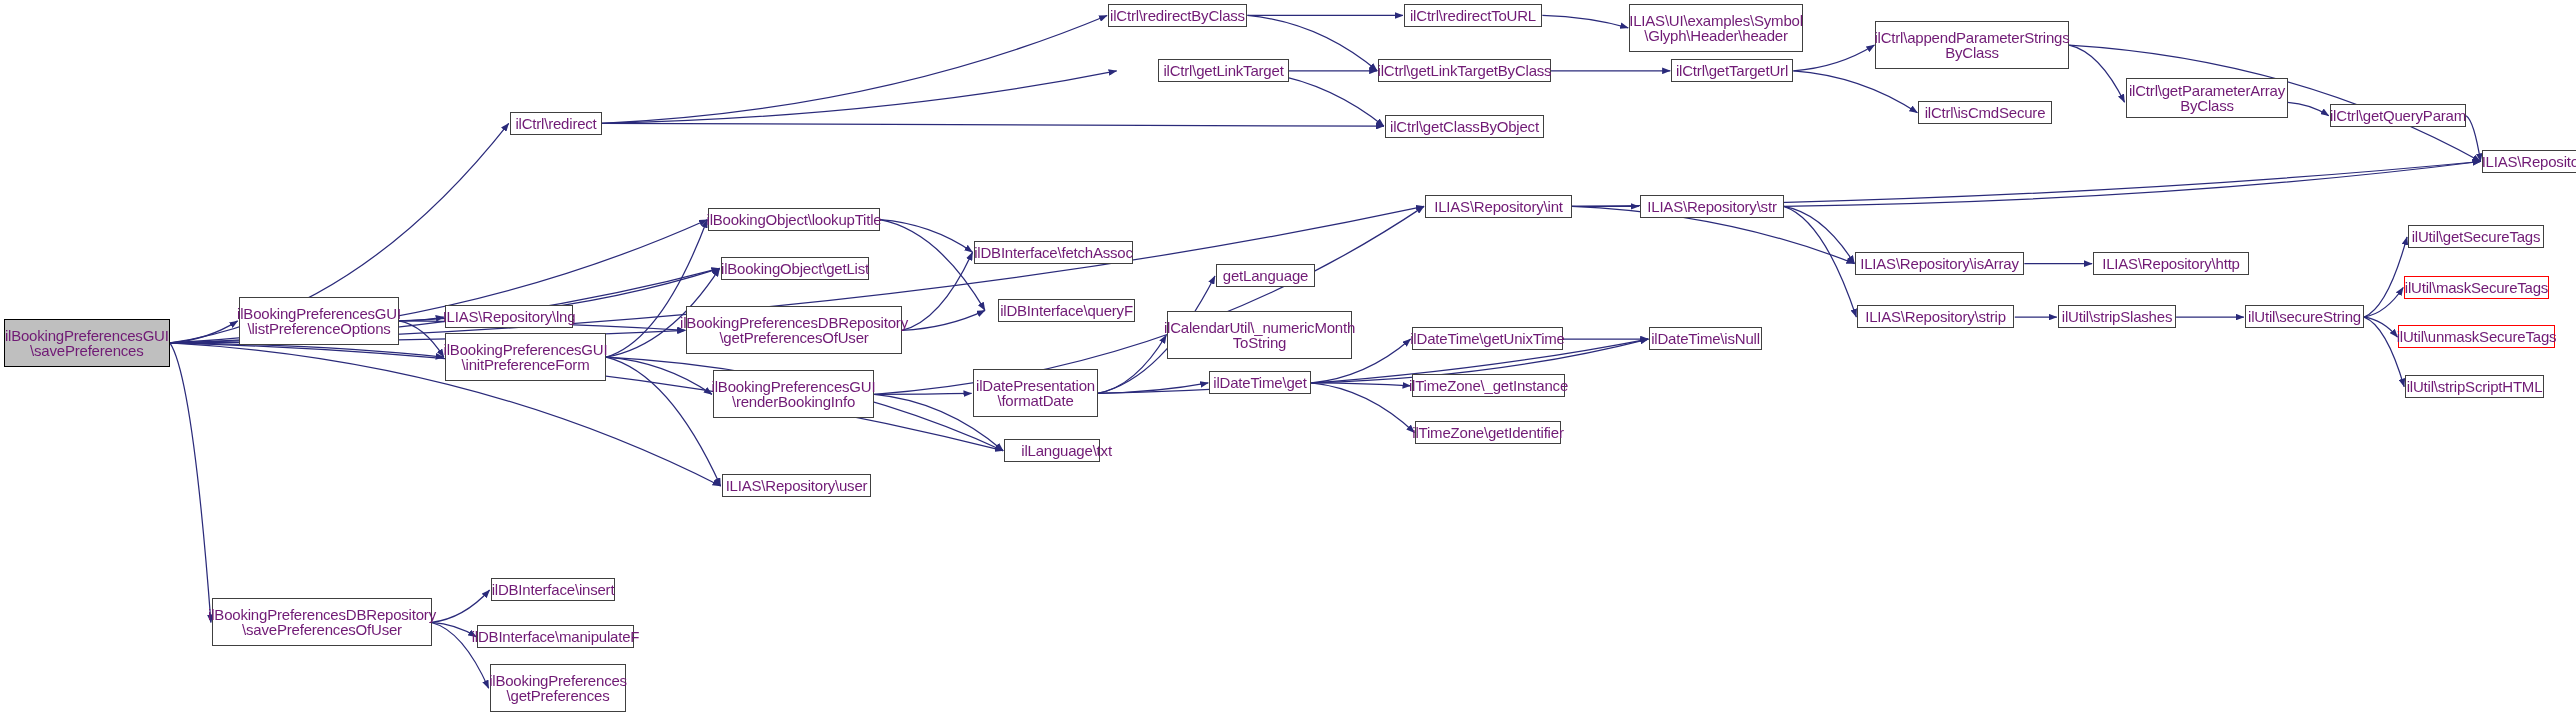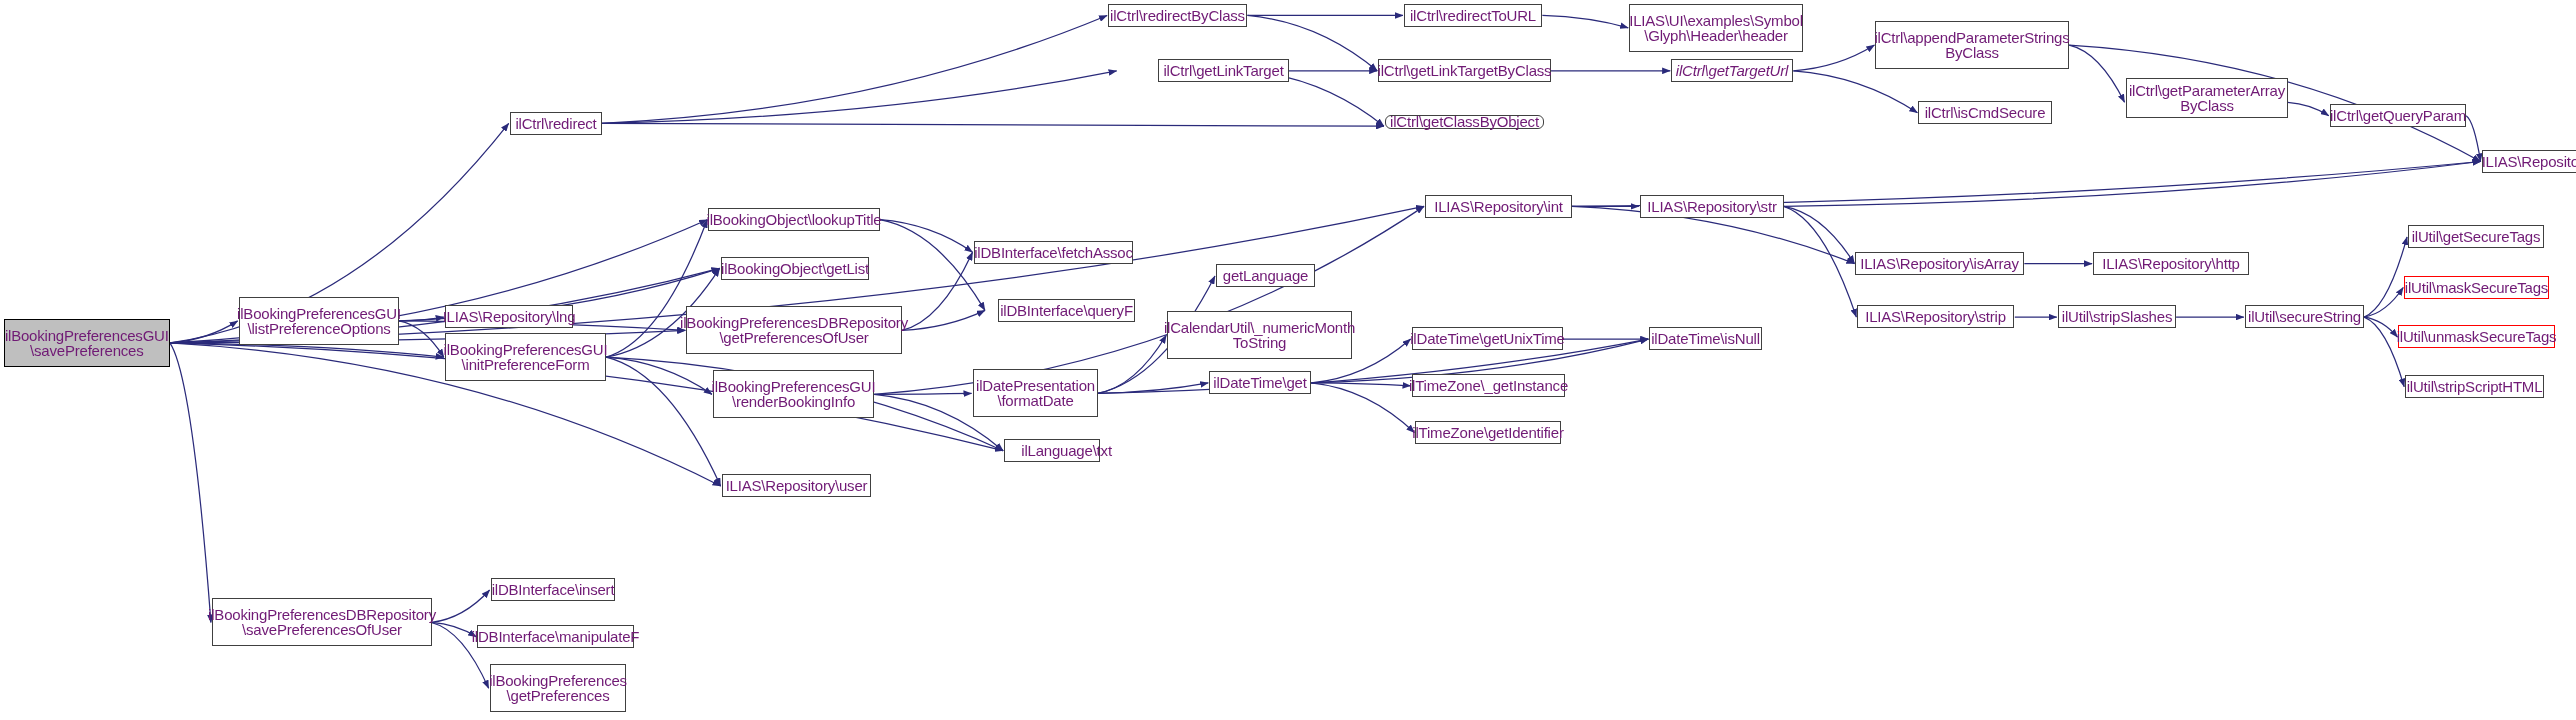--- a/index.html
+++ b/index.html
@@ -131,24 +131,24 @@
       <div class="node" style="left: 239px; top: 297px; width: 160px; height: 48px;">ilBookingPreferencesGUI
 \listPreferenceOptions</div>
       <div class="node" style="left: 445px; top: 333px; width: 161px; height: 48px;">ilBookingPreferencesGUI
 \initPreferenceForm</div>
       <div class="node" style="left: 445px; top: 305px; width: 128px; height: 23px;">ILIAS\Repository\lng</div>
       <div class="node" style="left: 510px; top: 112px; width: 92px; height: 23px;">ilCtrl\redirect</div>
       <div class="node" style="left: 1108px; top: 3.8px; width: 139px; height: 23px;">ilCtrl\redirectByClass</div>
       <div class="node" style="left: 1118px; top: 59px; width: 131px; height: 23px; margin-left: 40px;">ilCtrl\getLinkTarget</div>
       <div class="node" style="left: 1404px; top: 3.8px; width: 138px; height: 23px;">ilCtrl\redirectToURL</div>
       <div class="node" style="left: 1378px; top: 59px; width: 173px; height: 23px;">ilCtrl\getLinkTargetByClass</div>
-      <div class="node" style="left: 1385px; top: 115px; width: 159px; height: 14px; border-radius: 6px;">ilCtrl\getClassByObject</div>
+      <div class="node" style="left: 1385px; top: 115px; width: 159px; height: 23px;">ilCtrl\getClassByObject</div>
       <div class="node" style="left: 1629px; top: 3.8px; width: 174px; height: 48px;">ILIAS\UI\examples\Symbol
 \Glyph\Header\header</div>
-      <div class="node" style="left: 1671px; top: 59px; width: 122px; height: 23px; font-style: italic;">ilCtrl\getTargetUrl</div>
+      <div class="node" style="left: 1671px; top: 59px; width: 122px; height: 23px;">ilCtrl\getTargetUrl</div>
       <div class="node" style="left: 1875px; top: 21px; width: 194px; height: 48px;">ilCtrl\appendParameterStrings
 ByClass</div>
       <div class="node" style="left: 1918px; top: 101px; width: 134px; height: 23px;">ilCtrl\isCmdSecure</div>
       <div class="node" style="left: 2126px; top: 78px; width: 162px; height: 40px;">ilCtrl\getParameterArray
 ByClass</div>
       <div class="node" style="left: 2330px; top: 104px; width: 136px; height: 23px;">ilCtrl\getQueryParam</div>
       <div class="node" style="left: 2482px; top: 150px; width: 161px; height: 23px;">ILIAS\Repository\refinery</div>
       <div class="node" style="left: 708px; top: 208px; width: 172px; height: 23px;">ilBookingObject\lookupTitle</div>
       <div class="node" style="left: 721px; top: 257px; width: 148px; height: 23px;">ilBookingObject\getList</div>
       <div class="node" style="left: 686px; top: 306px; width: 216px; height: 48px;">ilBookingPreferencesDBRepository

